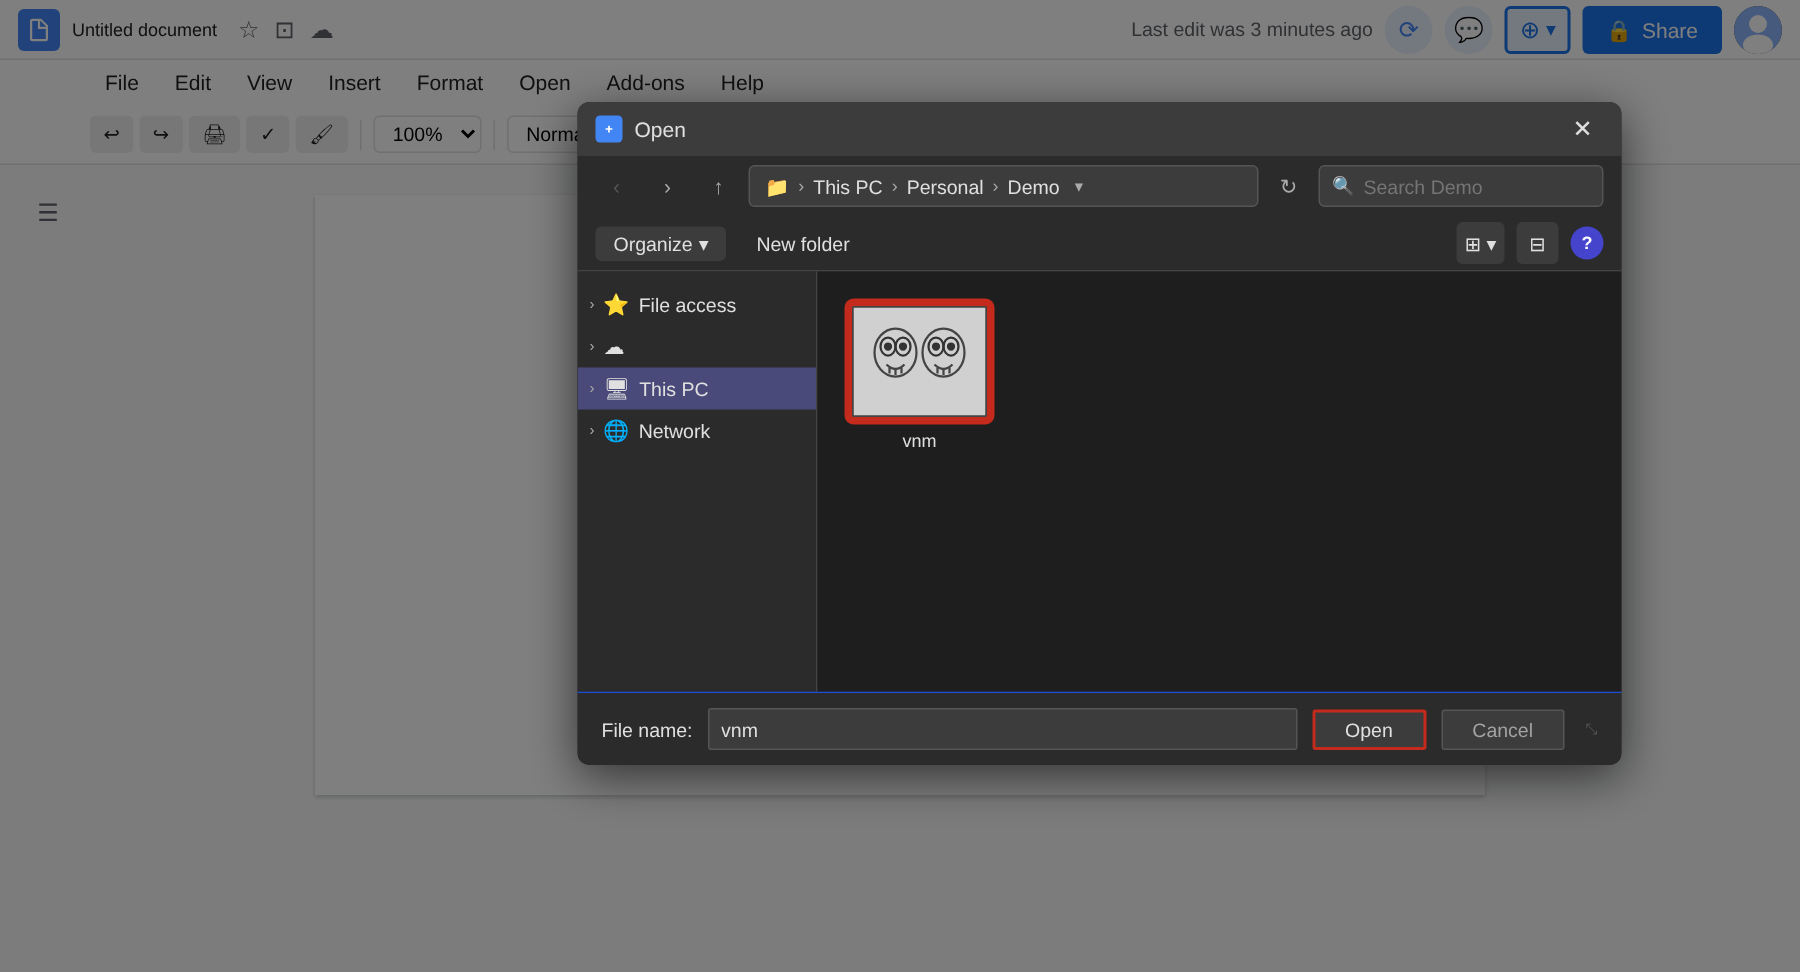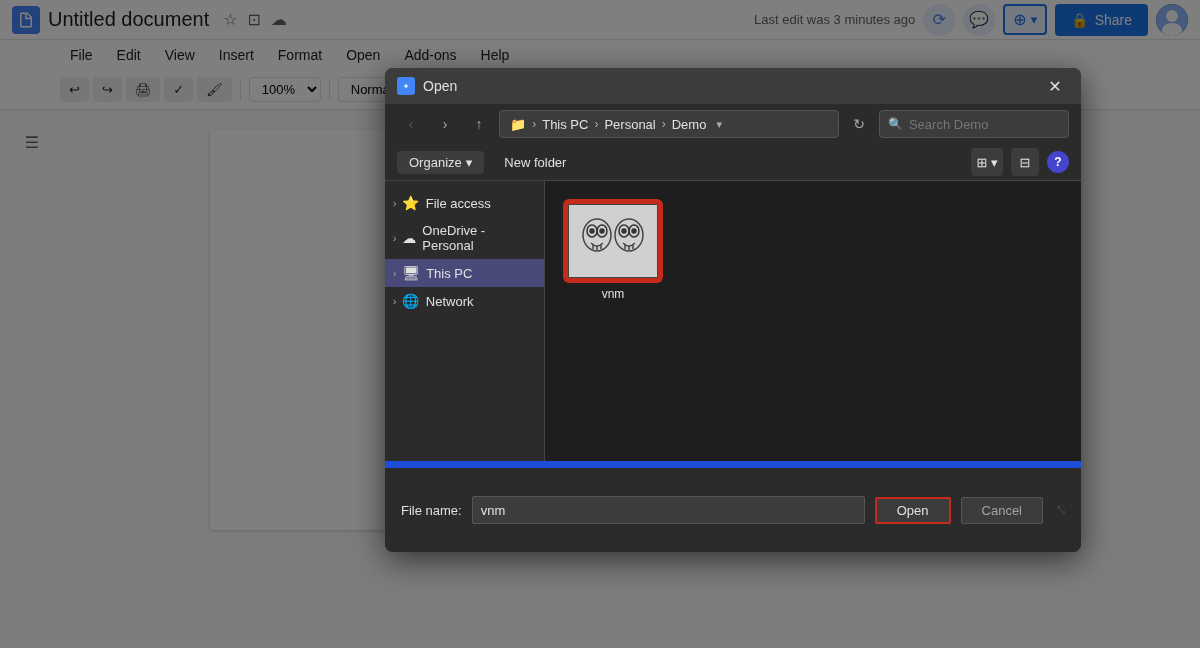--- a/index.html
+++ b/index.html
@@ -17,21 +17,21 @@
     }
     .gdocs-logo {
       width: 28px; height: 28px;
       background: #4285f4;
       border-radius: 4px;
       display: flex; align-items: center; justify-content: center;
       color: white; font-size: 16px; font-weight: bold;
       flex-shrink: 0;
     }
     .gdocs-title {
-      font-size: 20px; color: #202124;
+      font-size: 12px; color: #202124;
       font-weight: 400;
     }
     .gdocs-icons {
       display: flex; gap: 6px; align-items: center;
       margin-left: 4px;
     }
     .gdocs-icon-btn {
       color: #5f6368; font-size: 16px; cursor: pointer;
       padding: 2px;
     }
@@ -385,22 +385,22 @@
     }
     .file-name {
       font-size: 12px;
       color: #e0e0e0;
       text-align: center;
     }
 
     
     .dialog-footer {
       background: #2b2b2b;
-      border-top: 7px solid #1d4ed8;
-      padding: 28px 16px;
+      border-top: 1px solid #1d4ed8;
+      padding: 10px 16px;
       display: flex;
       align-items: center;
       gap: 10px;
     }
     .filename-label {
       font-size: 13px;
       color: #e0e0e0;
       white-space: nowrap;
     }
     .filename-input {
@@ -577,21 +577,20 @@
 
       <div class="tree-item">
         <span class="tree-chevron">›</span>
         <span class="tree-icon">⭐</span>
         <span class="tree-label">File access</span>
       </div>
 
       <div class="tree-item">
         <span class="tree-chevron">›</span>
         <span class="tree-icon">☁</span>
-        <span class="tree-label">OneDrive - Personal</span>
       </div>
 
       <div class="tree-item selected">
         <span class="tree-chevron">›</span>
         <span class="tree-icon">🖥</span>
         <span class="tree-label">This PC</span>
       </div>
 
       <div class="tree-item">
         <span class="tree-chevron">›</span>

